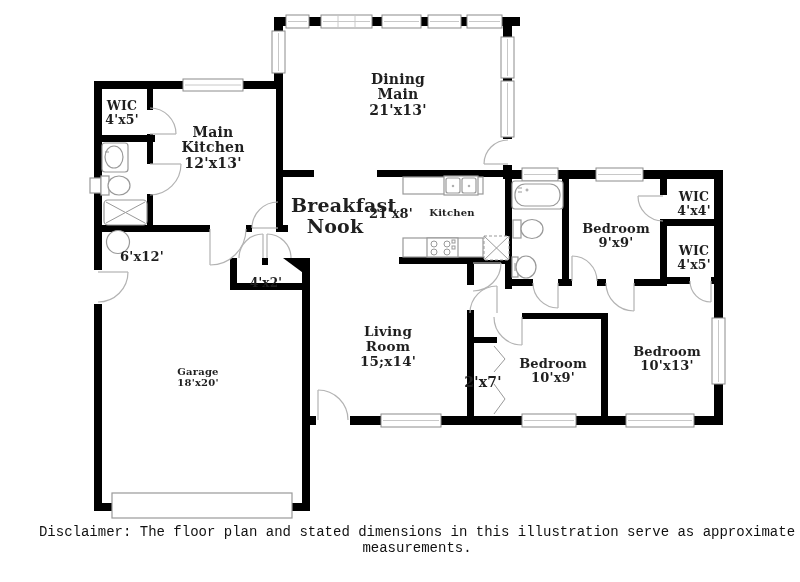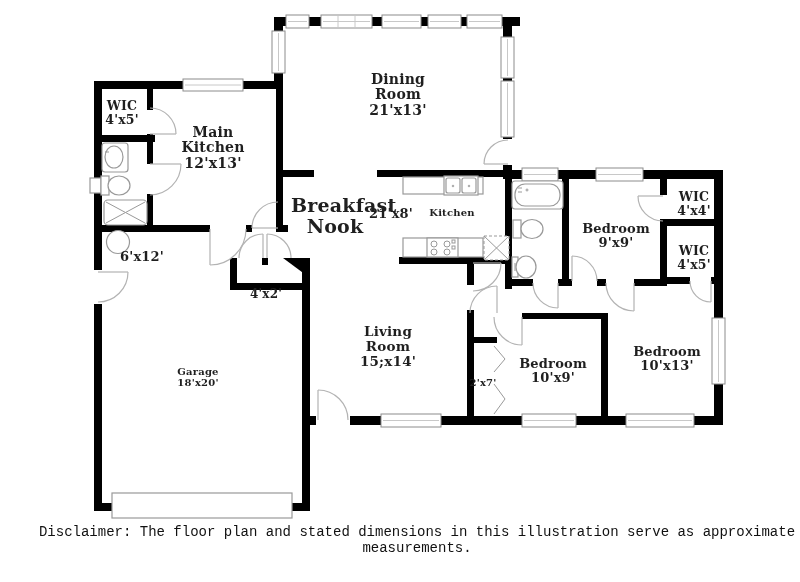--- a/index.html
+++ b/index.html
@@ -235,21 +235,21 @@
 
   <div class="room" style="left:122px;top:113px;width:60px;font-size:12.5px">
     <span>WIC</span>
     <span>4'x5'</span>
   </div>
   <div class="room" style="left:213px;top:148px;width:92px;font-size:14px">
     <span>Main Kitchen</span>
     <span>12'x13'</span>
   </div>
   <div class="room" style="left:398px;top:95px;width:80px;font-size:14px">
-    <span>Dining Room</span>
+    <span>Dining Main</span>
     <span>21'x13'</span>
   </div>
   <div class="room" style="left:335px;top:216px;width:88px;font-size:19px">
     <span>Breakfast Nook</span>
   </div>
   <div class="room" style="left:452px;top:212px;width:80px;font-size:10px">
     <span>Kitchen</span>
   </div>
   <div class="room" style="left:616px;top:236px;width:90px;font-size:13px">
     <span>Bedroom</span>
@@ -275,20 +275,20 @@
     <span>Bedroom</span>
     <span>10'x9'</span>
   </div>
   <div class="room" style="left:667px;top:359px;width:90px;font-size:13px">
     <span>Bedroom</span>
     <span>10'x13'</span>
   </div>
 
   <div class="dimlabel" style="left:391px;top:213px;font-size:13px">21'x8'</div>
   <div class="dimlabel" style="left:142px;top:256px;font-size:13px">6'x12'</div>
-  <div class="dimlabel" style="left:266px;top:294px;font-size:12px">4'x2'</div>
-  <div class="dimlabel" style="left:483px;top:382px;font-size:10px">2'x7'</div>
+  <div class="dimlabel" style="left:266px;top:283px;font-size:12px">4'x2'</div>
+  <div class="dimlabel" style="left:483px;top:382px;font-size:14px">2'x7'</div>
 
   <div id="disclaimer">
     <div>Disclaimer: The floor plan and stated dimensions in this illustration serve as approximate measurements.</div>
   </div>
 
 </div>
 
 </body></html>

